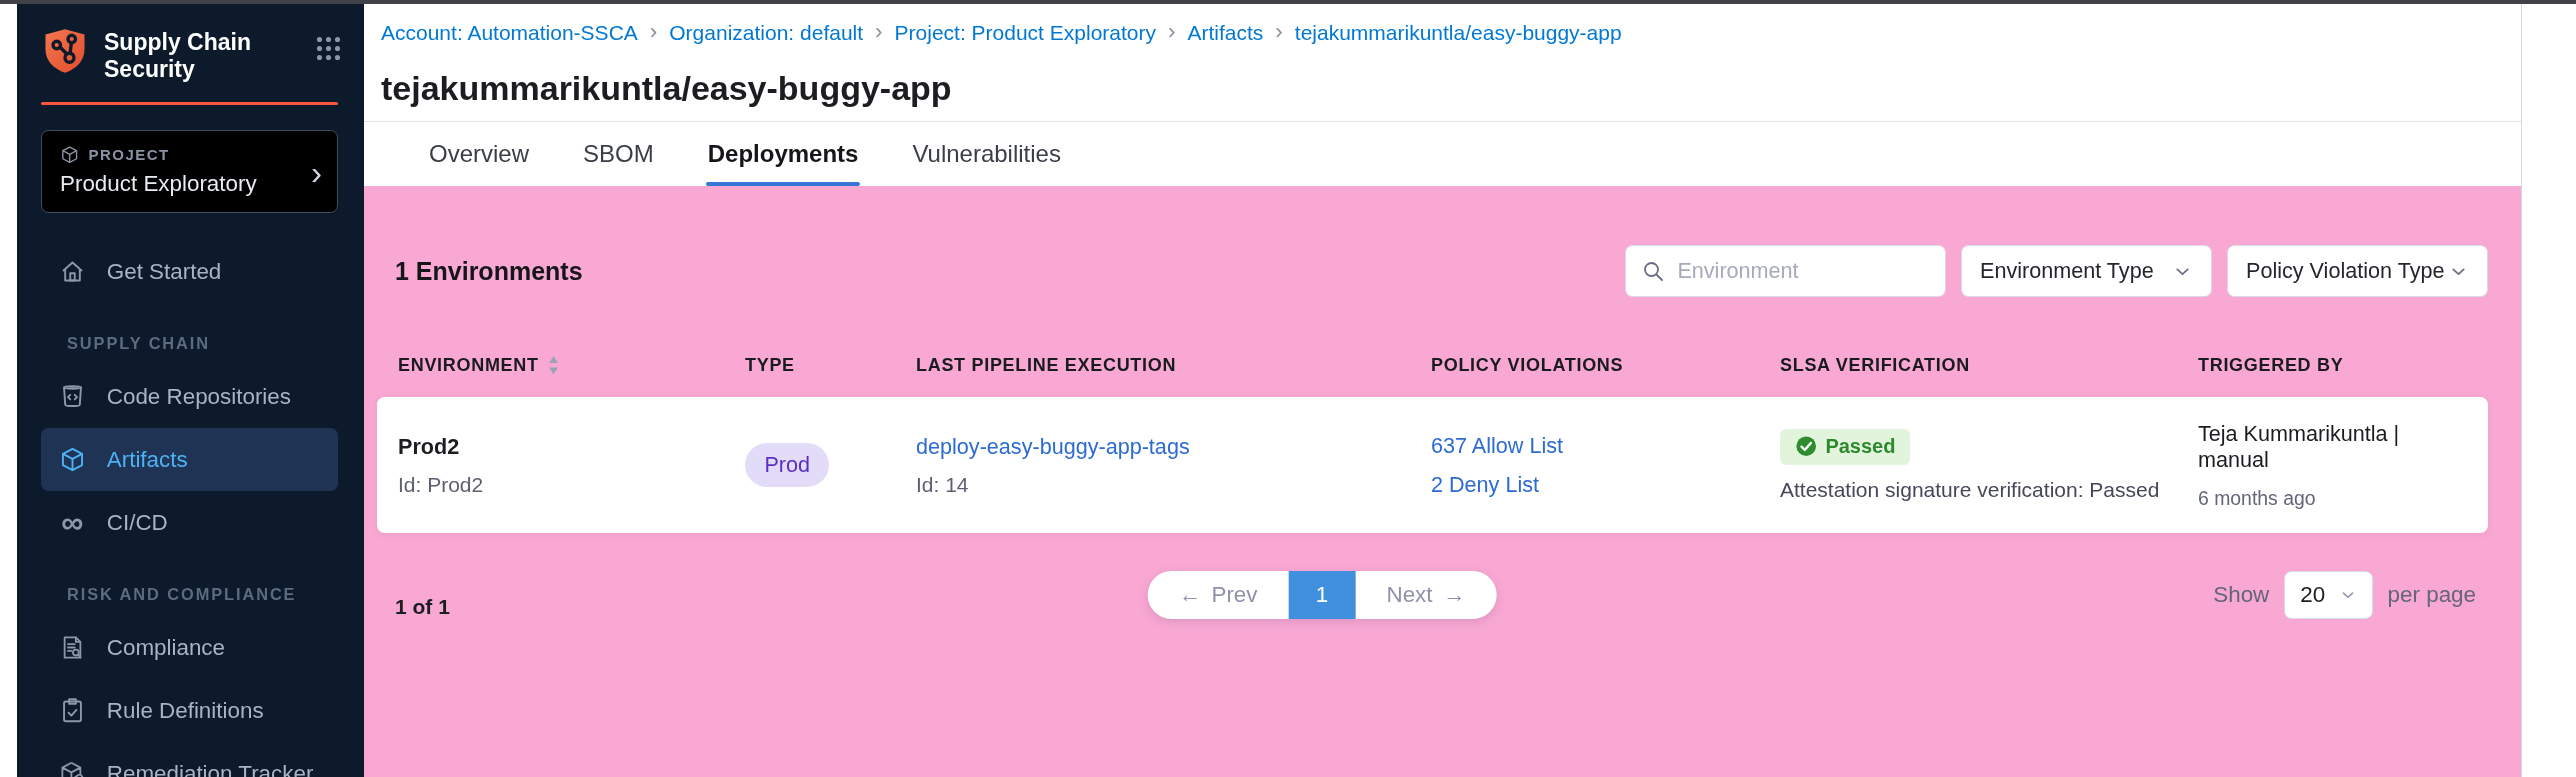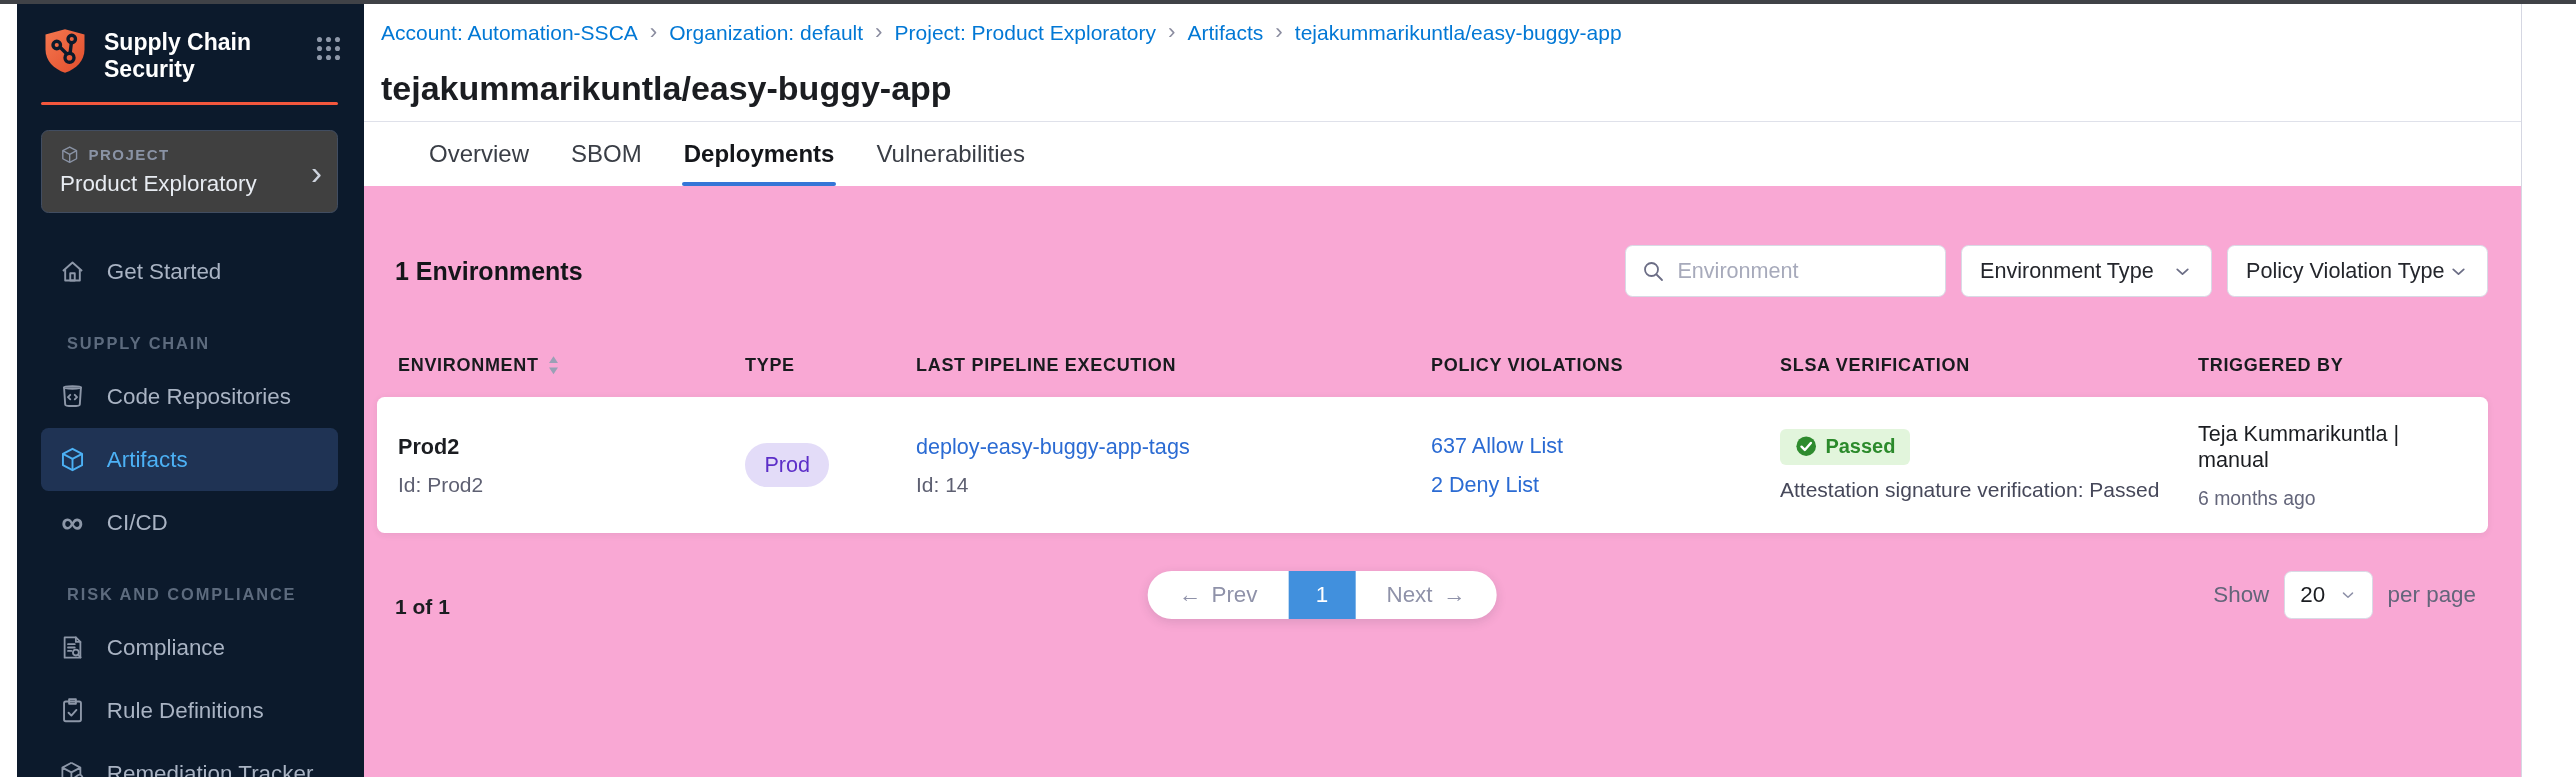--- a/index.html
+++ b/index.html
@@ -7,21 +7,21 @@
           font-family:"Liberation Sans",sans-serif;-webkit-font-smoothing:antialiased}
   .topstrip{position:absolute;top:0;left:0;right:0;height:3.7px;background:#404247;z-index:40}
 
   
   .sidebar{position:absolute;left:17px;top:0;bottom:0;width:347px;background:#0c1a2c;z-index:20}
   .logo-row{display:flex;align-items:flex-start;padding:27px 22.4px 0 24px}
   .logo-title{flex:1;margin-left:15px;font-size:23px;font-weight:700;color:#fff;line-height:1.18;padding-top:1.5px}
   .grid-icon{margin-top:7.5px;flex:0 0 auto}
   .brand-rule{height:3px;background:#f4573d;margin:19.4px 26px 0 24px;border-radius:1.5px}
   .project-card{position:relative;margin:25px 26px 0 24px;border:1.5px solid #414d61;border-radius:7.5px;
-                background:#404040;padding:13.4px 45px 15px 18px;display:flex;flex-direction:column;gap:7.5px}
+                background:#000000;padding:13.4px 45px 15px 18px;display:flex;flex-direction:column;gap:7.5px}
   .project-label{display:flex;align-items:center;gap:9px;color:#8a93a5;font-size:15px;font-weight:700;letter-spacing:1.5px}
   .project-name{color:#e8ecf2;font-size:22.4px;white-space:nowrap}
   .project-chevron{position:absolute;right:15px;top:50%;transform:translateY(-50%);color:#ced4de;font-size:33px;line-height:1}
   .nav{margin-top:27px}
   .nav-item{display:flex;align-items:center;gap:19.4px;height:63px;margin:0 26px 0 24px;padding-left:16.4px;
             border-radius:7.5px;font-size:22.4px;color:#a9b3c3;cursor:pointer}
   .nav-item .nicon{width:30px;display:flex;justify-content:center;color:#8d97a8}
   .nav-item.active{background:#1f3354;color:#4cb1f5}
   .nav-item.active .nicon{color:#4cb1f5}
   .section-label{margin:31px 0 12px 50px;font-size:16.4px;font-weight:700;letter-spacing:1.9px;color:#5d6b7e}
@@ -30,21 +30,21 @@
   
   .main{position:absolute;left:347px;top:3.7px;right:54px;bottom:0;display:flex;flex-direction:column}
   .rightstrip{position:absolute;right:0;top:3.7px;bottom:0;width:54px;background:#fff;border-left:1.5px solid #d5d7e2;z-index:10}
 
   .header{background:#fff;padding:15px 0 13.4px 34px}
   .breadcrumb{display:flex;align-items:center;gap:12px;font-size:21px}
   .crumb{color:#0278d5;cursor:pointer}
   .crumb-sep{color:#8b8da0;font-size:22.4px;padding-bottom:3px}
   .page-title{margin-top:21px;font-size:34px;font-weight:700;color:#1b1d21}
 
-  .tabbar{background:#fff;border-top:1.5px solid #dfe1ea;height:64px;display:flex;align-items:stretch;gap:42px;padding-left:82px}
+  .tabbar{background:#fff;border-top:1.5px solid #dfe1ea;height:64px;display:flex;align-items:stretch;gap:54px;padding-left:82px}
   .tab{position:relative;display:flex;align-items:center;font-size:24px;color:#3a3e46;cursor:pointer}
   .tab.active{font-weight:700;color:#14161a}
   .tab.active::after{content:"";position:absolute;left:-1.5px;right:-1.5px;bottom:0;height:4.5px;background:#3576d7;border-radius:3px}
 
   .content{flex:1;background:#f9a8d4;padding:0 34px 0 30px}
   .toolbar{display:flex;justify-content:space-between;align-items:center;margin-top:59px}
   .count-heading{margin-left:18px;font-size:25px;font-weight:700;color:#14161a}
   .controls{display:flex;gap:15px}
   .search-box{width:321px;height:52px;background:#fff;border:1.5px solid #d8dae5;border-radius:7.5px;
               display:flex;align-items:center;gap:10.4px;padding:0 15px;box-sizing:border-box}

